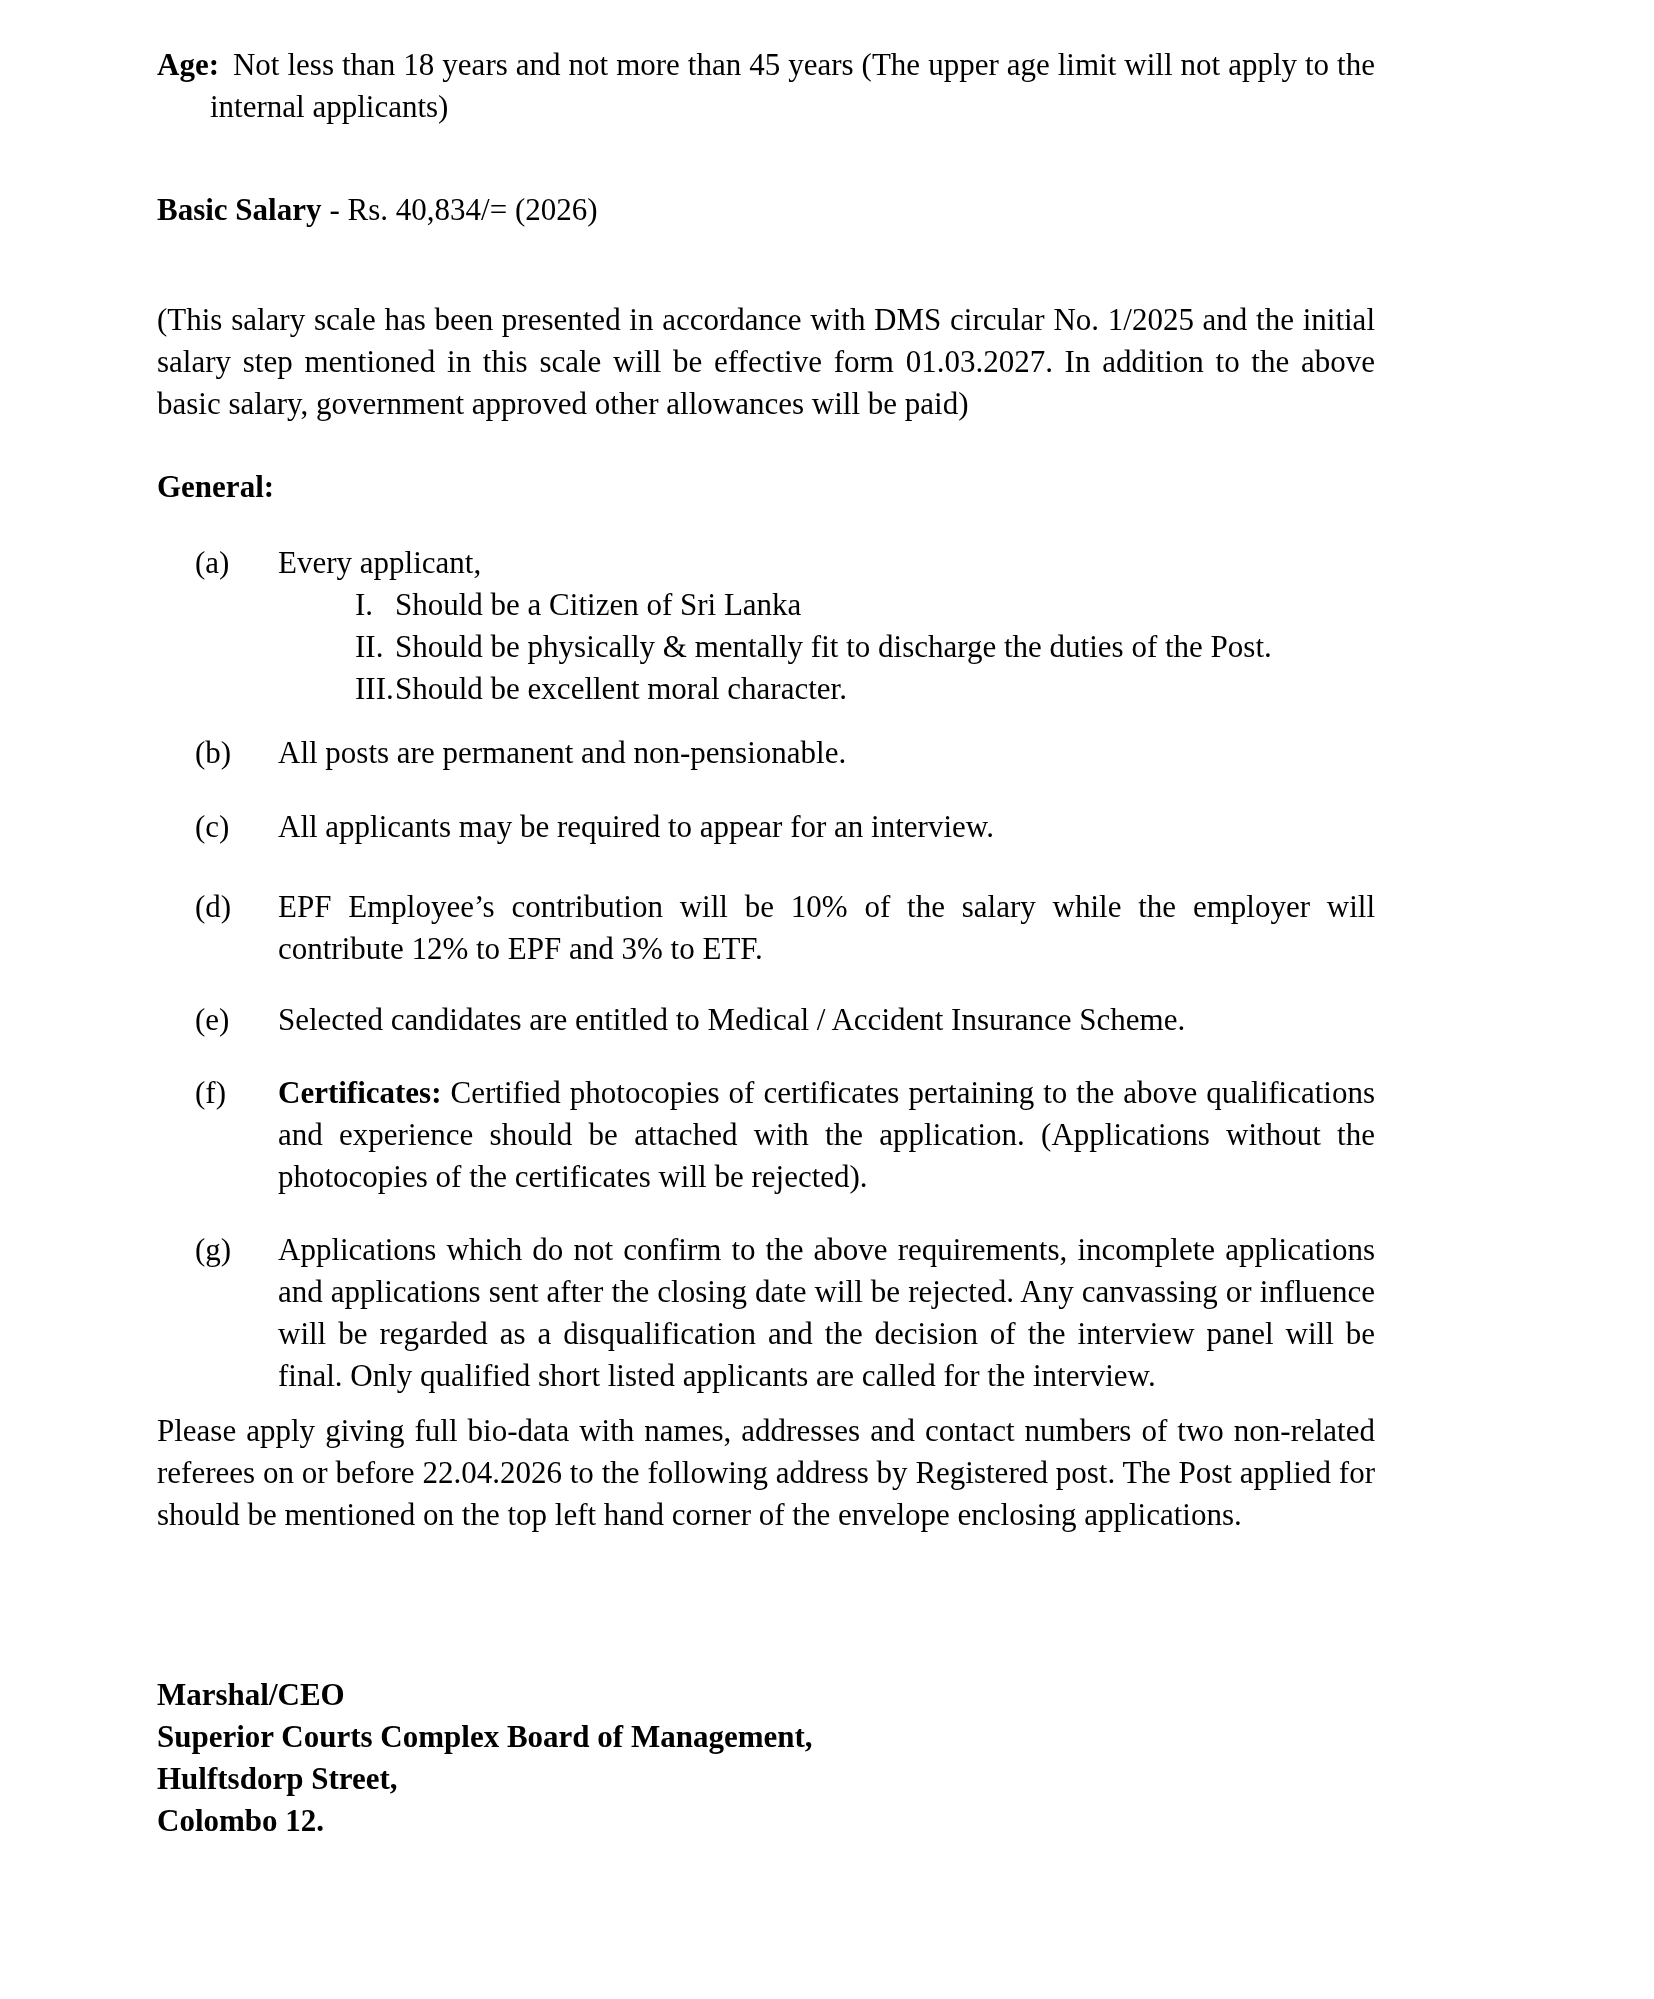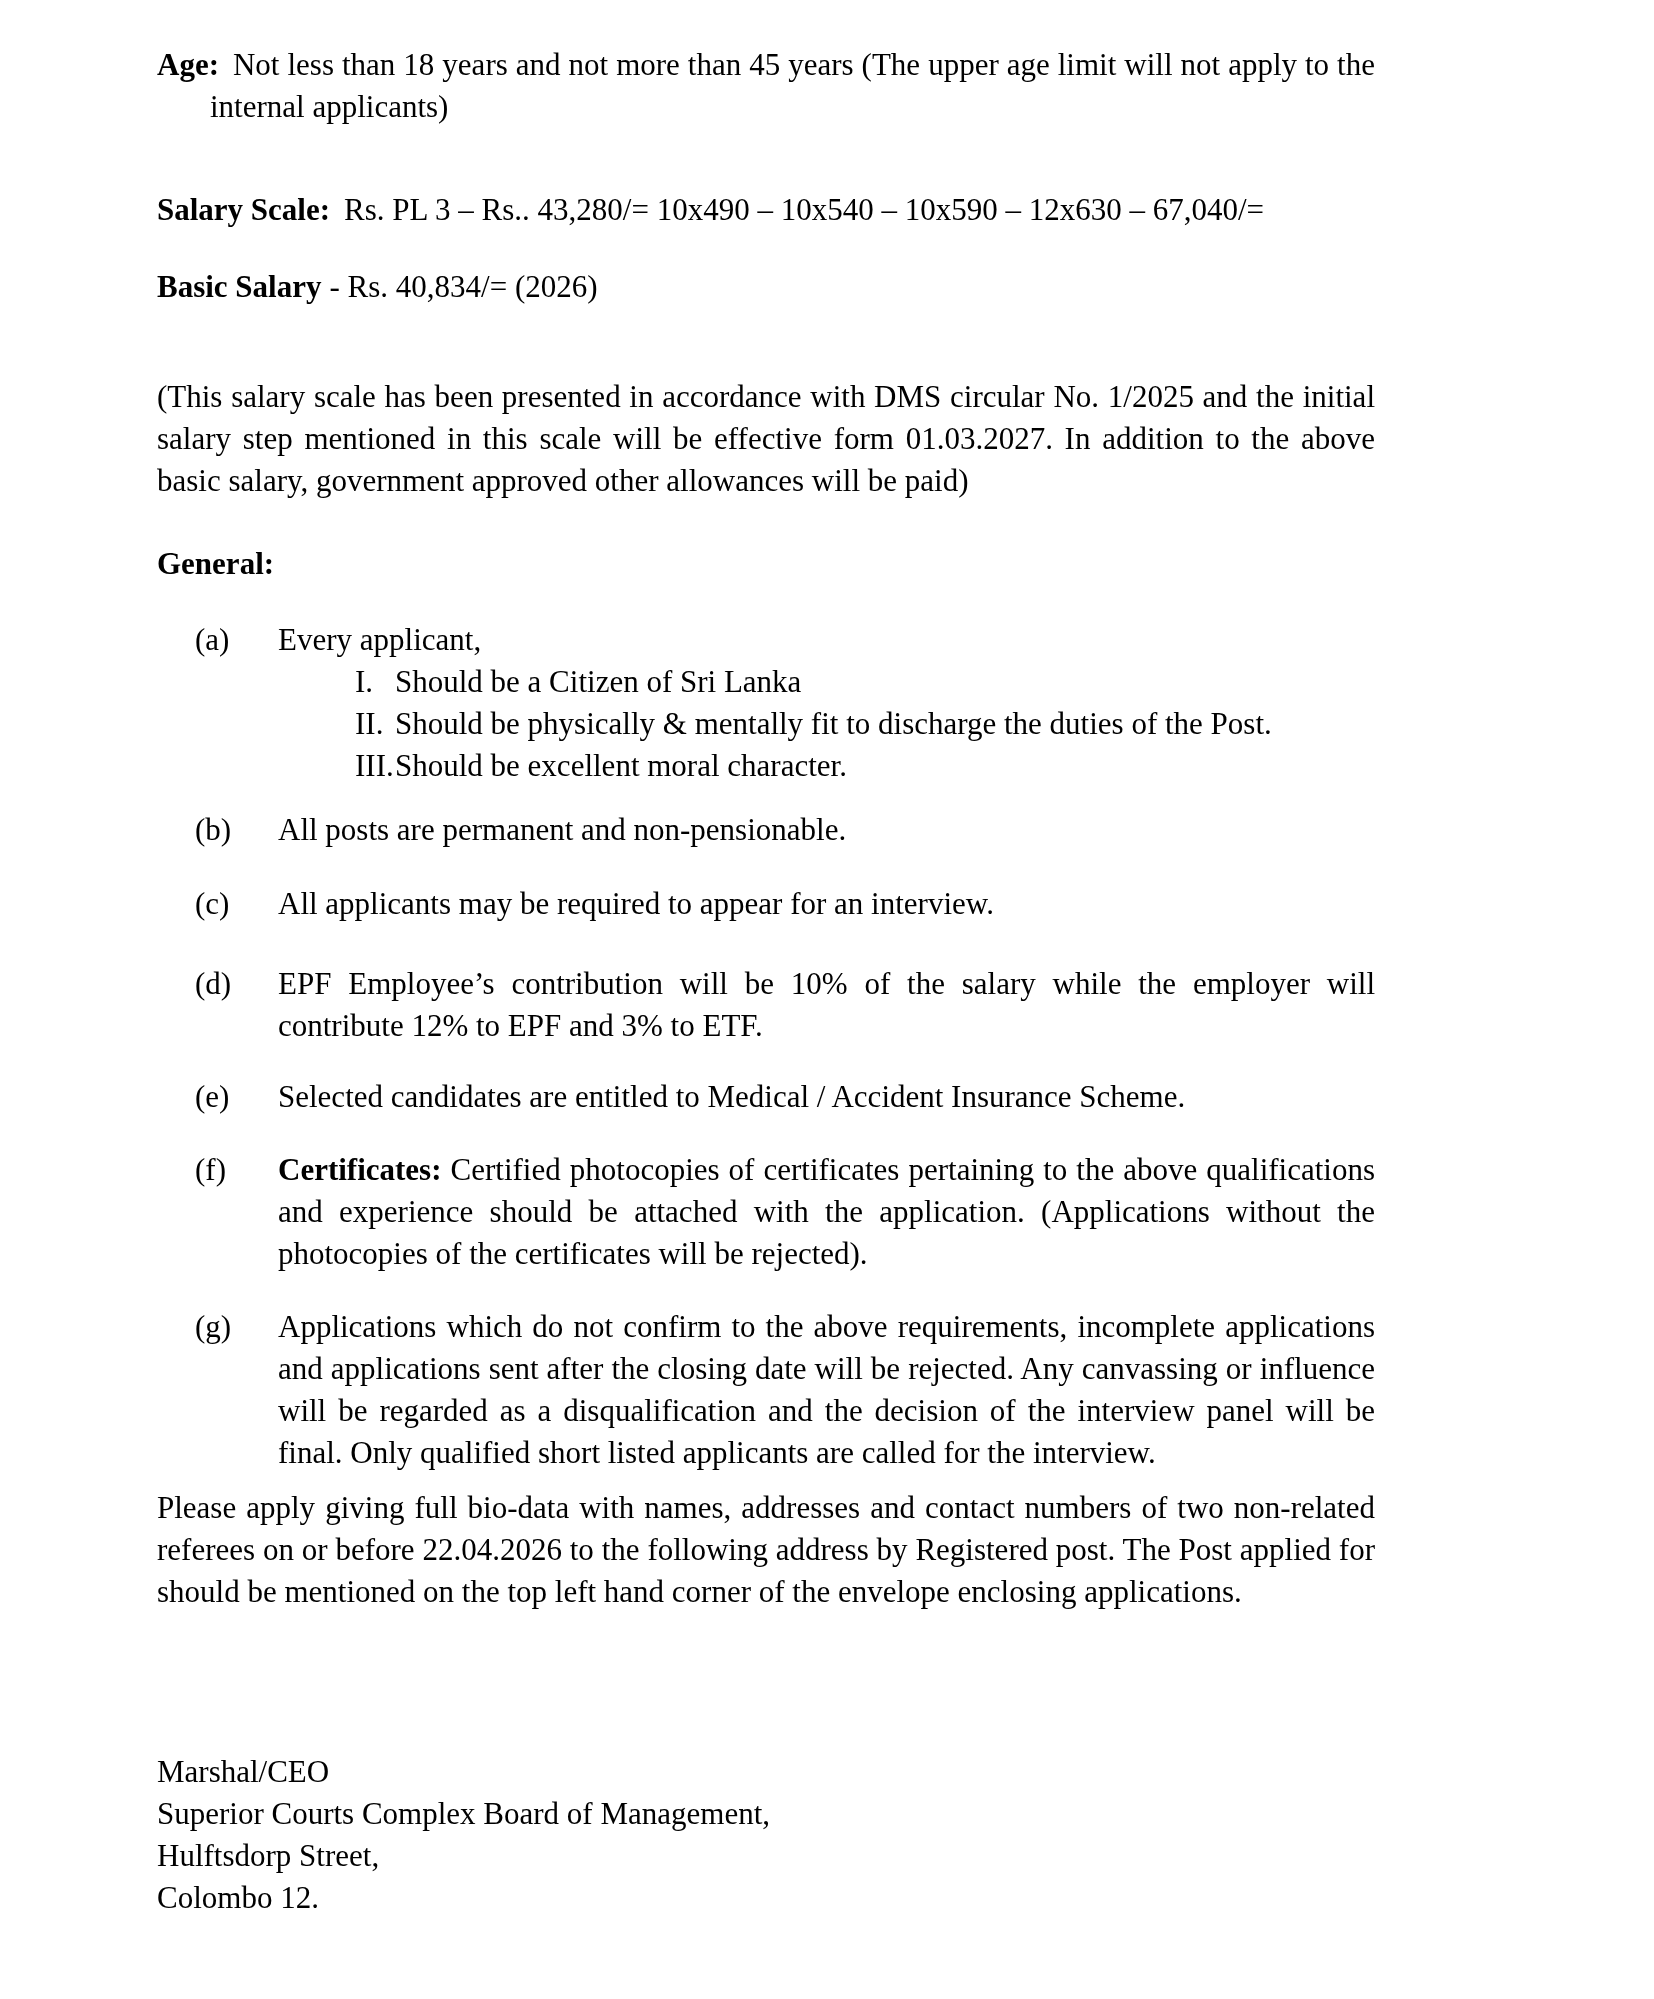--- a/index.html
+++ b/index.html
@@ -36,30 +36,29 @@
   .item-d { margin-bottom: 29px; }
   .item-e { margin-bottom: 31px; }
   .item-f { margin-bottom: 31px; }
   .item-g { margin-bottom: 13px; }
 
   .sub { display: flex; margin-left: 77px; }
   .sub-label { flex: 0 0 40px; }
   .sub-body { flex: 1 1 auto; }
 
   .sec-closing { margin-bottom: 138px; }
-  .address-block { font-weight: normal; }
+  .address-block { font-weight: bold; }
 </style>
 </head>
 <body>
 
 <div class="page">
 
   <p class="para justify hang sec-age"><strong class="lbl-inline">Age:</strong><span>Not less than 18 years and not more than 45 years (The upper age limit will not apply to the internal applicants)</span></p>
 
-  <p class="para sec-salary"><strong class="lbl-inline">Salary Scale:</strong><span>Rs. PL 3 – Rs.. 43,280/= 10x490 – 10x540 – 10x590 – 12x630 – 67,040/=</span></p>
 
   <p class="para sec-basic"><strong class="lbl-tight">Basic Salary</strong><span>- Rs. 40,834/= (2026)</span></p>
 
   <p class="para justify sec-note">(This salary scale has been presented in accordance with DMS circular No. 1/2025 and the initial salary step mentioned in this scale will be effective form 01.03.2027. In addition to the above basic salary, government approved other allowances will be paid)</p>
 
   <p class="para sec-general">General:</p>
 
   <div class="item item-a">
     <div class="item-label">(a)</div>
     <div class="item-body">

